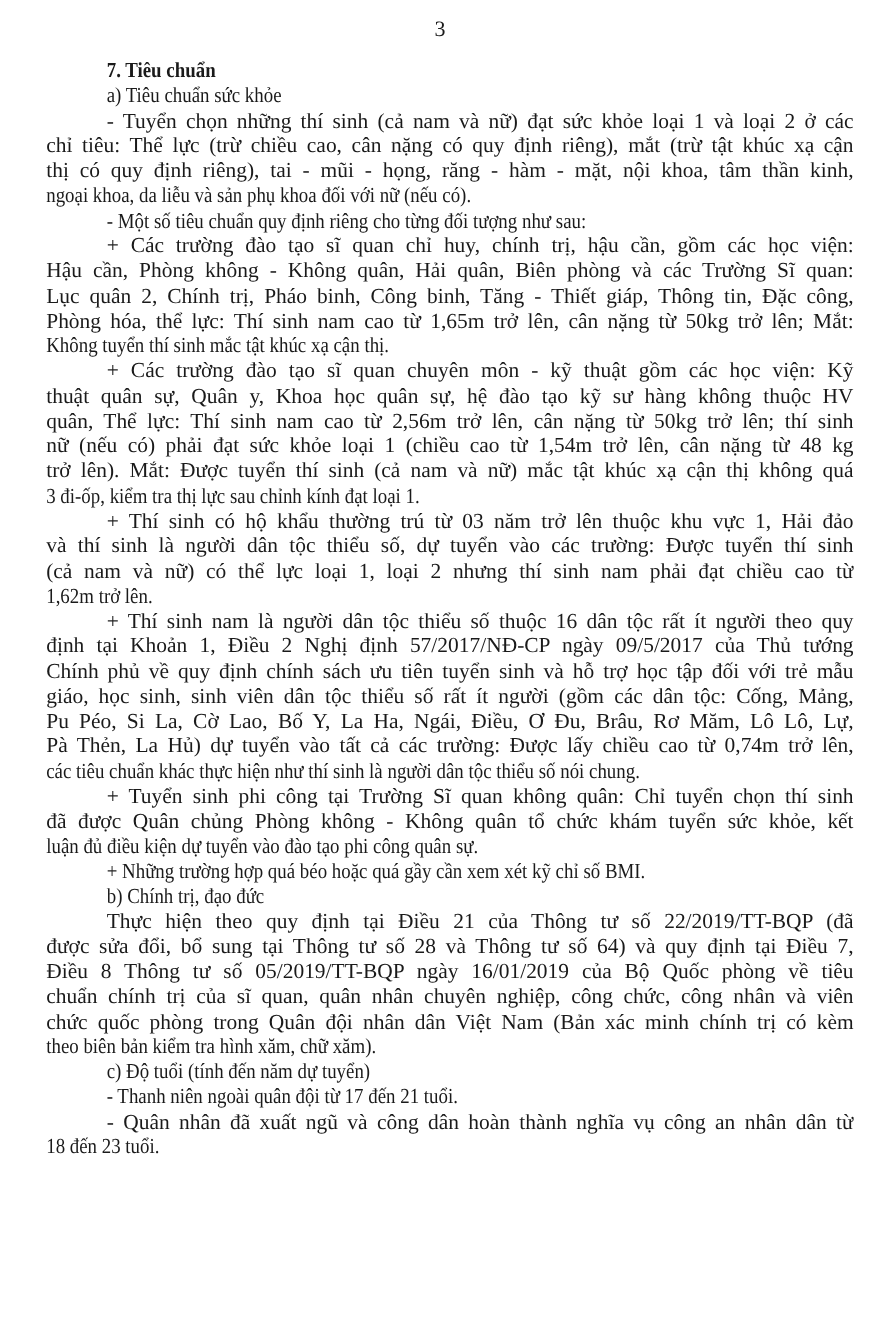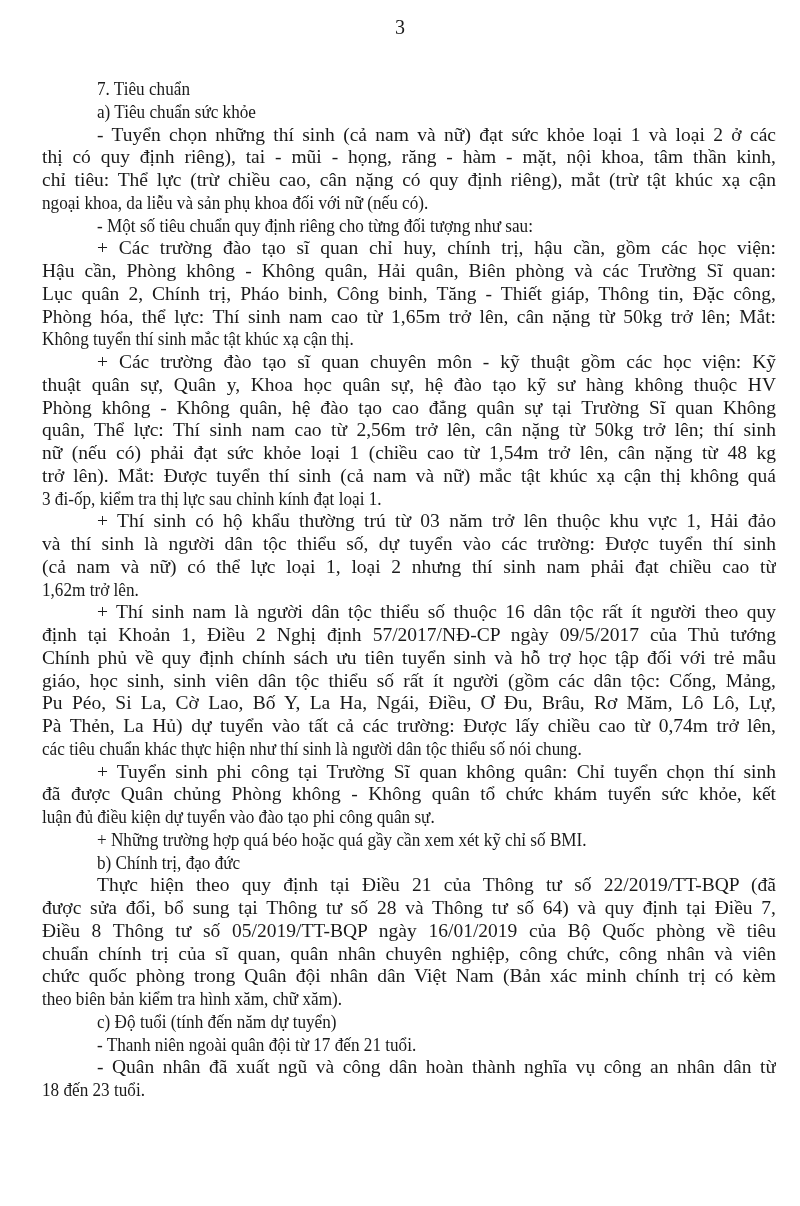--- a/index.html
+++ b/index.html
@@ -16,43 +16,42 @@
     position: absolute; top: 54px; left: 42px; width: 734px;
   }
   .line {
     height: 22.75px; line-height: 22.75px; font-size: 19.5px;
     white-space: nowrap; overflow: visible;
     transform-origin: left center;
   }
   .line .t { display: inline-block; transform-origin: left center; }
   .just { text-align: justify; text-align-last: justify; white-space: normal; overflow: hidden; }
   .ind { padding-left: 55px; }
-  .bold { font-weight: normal; margin-top: 24px; }
+  .bold { font-weight: bold; }
 </style>
 </head>
 <body>
 
 <div class="page-number">3</div>
 
 <div class="doc" id="doc">
     <div class="line ind bold"><span class="t" style="transform: scaleX(0.88);">7. Tiêu chuẩn</span></div>
     <div class="line ind"><span class="t" style="transform: scaleX(0.88);">a) Tiêu chuẩn sức khỏe</span></div>
     <div class="line ind just">- Tuyển chọn những thí sinh (cả nam và nữ) đạt sức khỏe loại 1 và loại 2 ở các</div>
+    <div class="line just">chỉ tiêu: Thể lực (trừ chiều cao, cân nặng có quy định riêng), mắt (trừ tật khúc xạ cận</div>
     <div class="line just">thị có quy định riêng), tai - mũi - họng, răng - hàm - mặt, nội khoa, tâm thần kinh,</div>
-    <div class="line just">chỉ tiêu: Thể lực (trừ chiều cao, cân nặng có quy định riêng), mắt (trừ tật khúc xạ cận</div>
     <div class="line"><span class="t" style="transform: scaleX(0.88);">ngoại khoa, da liễu và sản phụ khoa đối với nữ (nếu có).</span></div>
     <div class="line ind"><span class="t" style="transform: scaleX(0.88);">- Một số tiêu chuẩn quy định riêng cho từng đối tượng như sau:</span></div>
     <div class="line ind just"> + Các trường đào tạo sĩ quan chỉ huy, chính trị, hậu cần, gồm các học viện:</div>
     <div class="line just">Hậu cần, Phòng không - Không quân, Hải quân, Biên phòng và các Trường Sĩ quan:</div>
     <div class="line just">Lục quân 2, Chính trị, Pháo binh, Công binh, Tăng - Thiết giáp, Thông tin, Đặc công,</div>
     <div class="line just">Phòng hóa, thể lực: Thí sinh nam cao từ 1,65m trở lên, cân nặng từ 50kg trở lên; Mắt:</div>
     <div class="line"><span class="t" style="transform: scaleX(0.88);">Không tuyển thí sinh mắc tật khúc xạ cận thị.</span></div>
     <div class="line ind just"> + Các trường đào tạo sĩ quan chuyên môn - kỹ thuật gồm các học viện: Kỹ</div>
     <div class="line just">thuật quân sự, Quân y, Khoa học quân sự, hệ đào tạo kỹ sư hàng không thuộc HV</div>
-    <div class="line just">Phòng không - Không quân, hệ đào tạo cao đẳng quân sự tại Trường Sĩ quan Không</div>
     <div class="line just">quân, Thể lực: Thí sinh nam cao từ 2,56m trở lên, cân nặng từ 50kg trở lên; thí sinh</div>
     <div class="line just">nữ (nếu có) phải đạt sức khỏe loại 1 (chiều cao từ 1,54m trở lên, cân nặng từ 48 kg</div>
     <div class="line just">trở lên). Mắt: Được tuyển thí sinh (cả nam và nữ) mắc tật khúc xạ cận thị không quá</div>
     <div class="line"><span class="t" style="transform: scaleX(0.88);">3 đi-ốp, kiểm tra thị lực sau chỉnh kính đạt loại 1.</span></div>
     <div class="line ind just">+ Thí sinh có hộ khẩu thường trú từ 03 năm trở lên thuộc khu vực 1, Hải đảo</div>
     <div class="line just">và thí sinh là người dân tộc thiểu số, dự tuyển vào các trường: Được tuyển thí sinh</div>
     <div class="line just">(cả nam và nữ) có thể lực loại 1, loại 2 nhưng thí sinh nam phải đạt chiều cao từ</div>
     <div class="line"><span class="t" style="transform: scaleX(0.88);">1,62m trở lên.</span></div>
     <div class="line ind just"> + Thí sinh nam là người dân tộc thiểu số thuộc 16 dân tộc rất ít người theo quy</div>
     <div class="line just">định tại Khoản 1, Điều 2 Nghị định 57/2017/NĐ-CP ngày 09/5/2017 của Thủ tướng</div>

